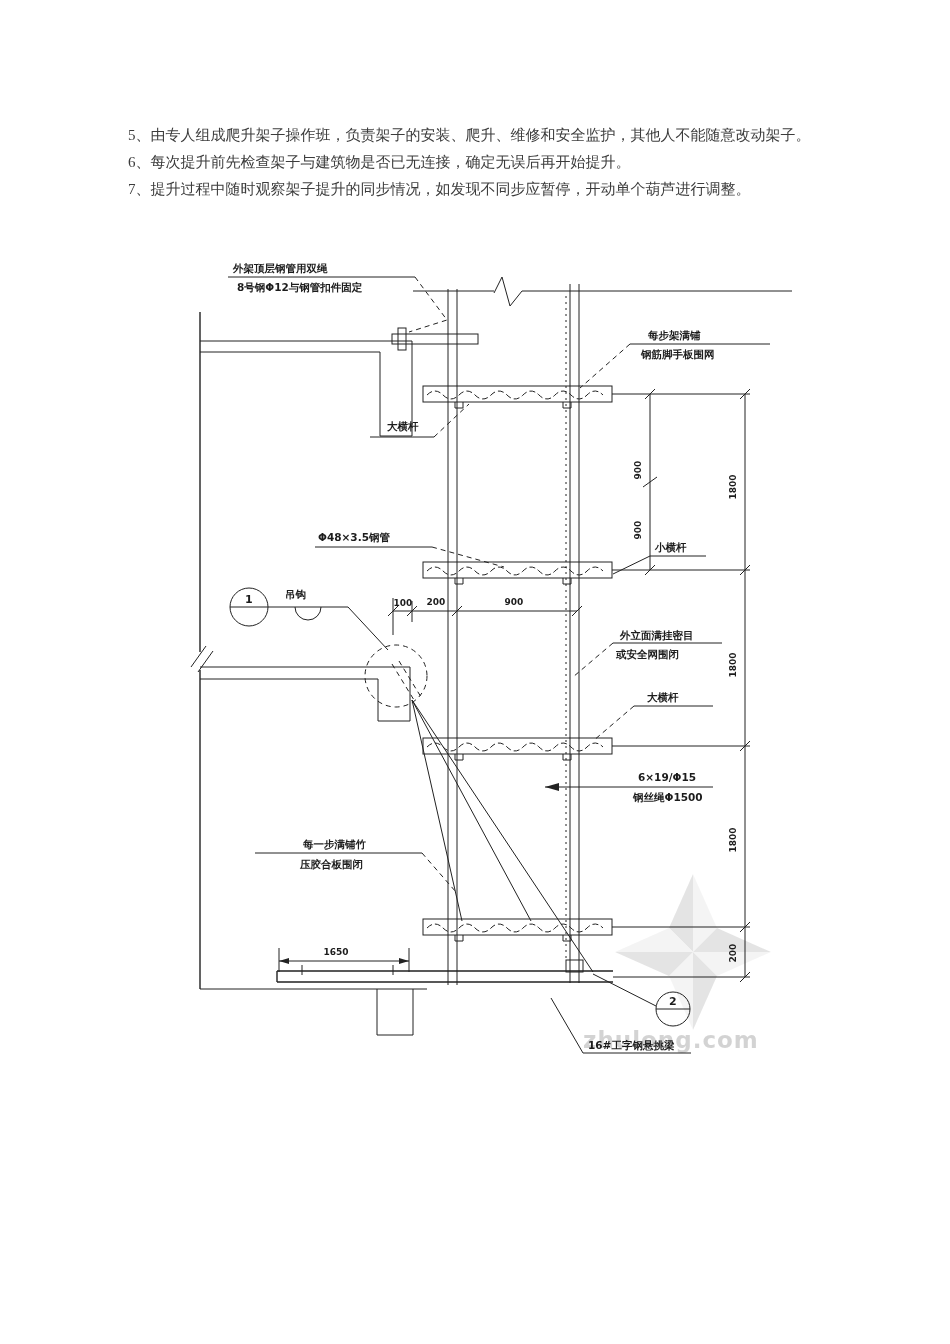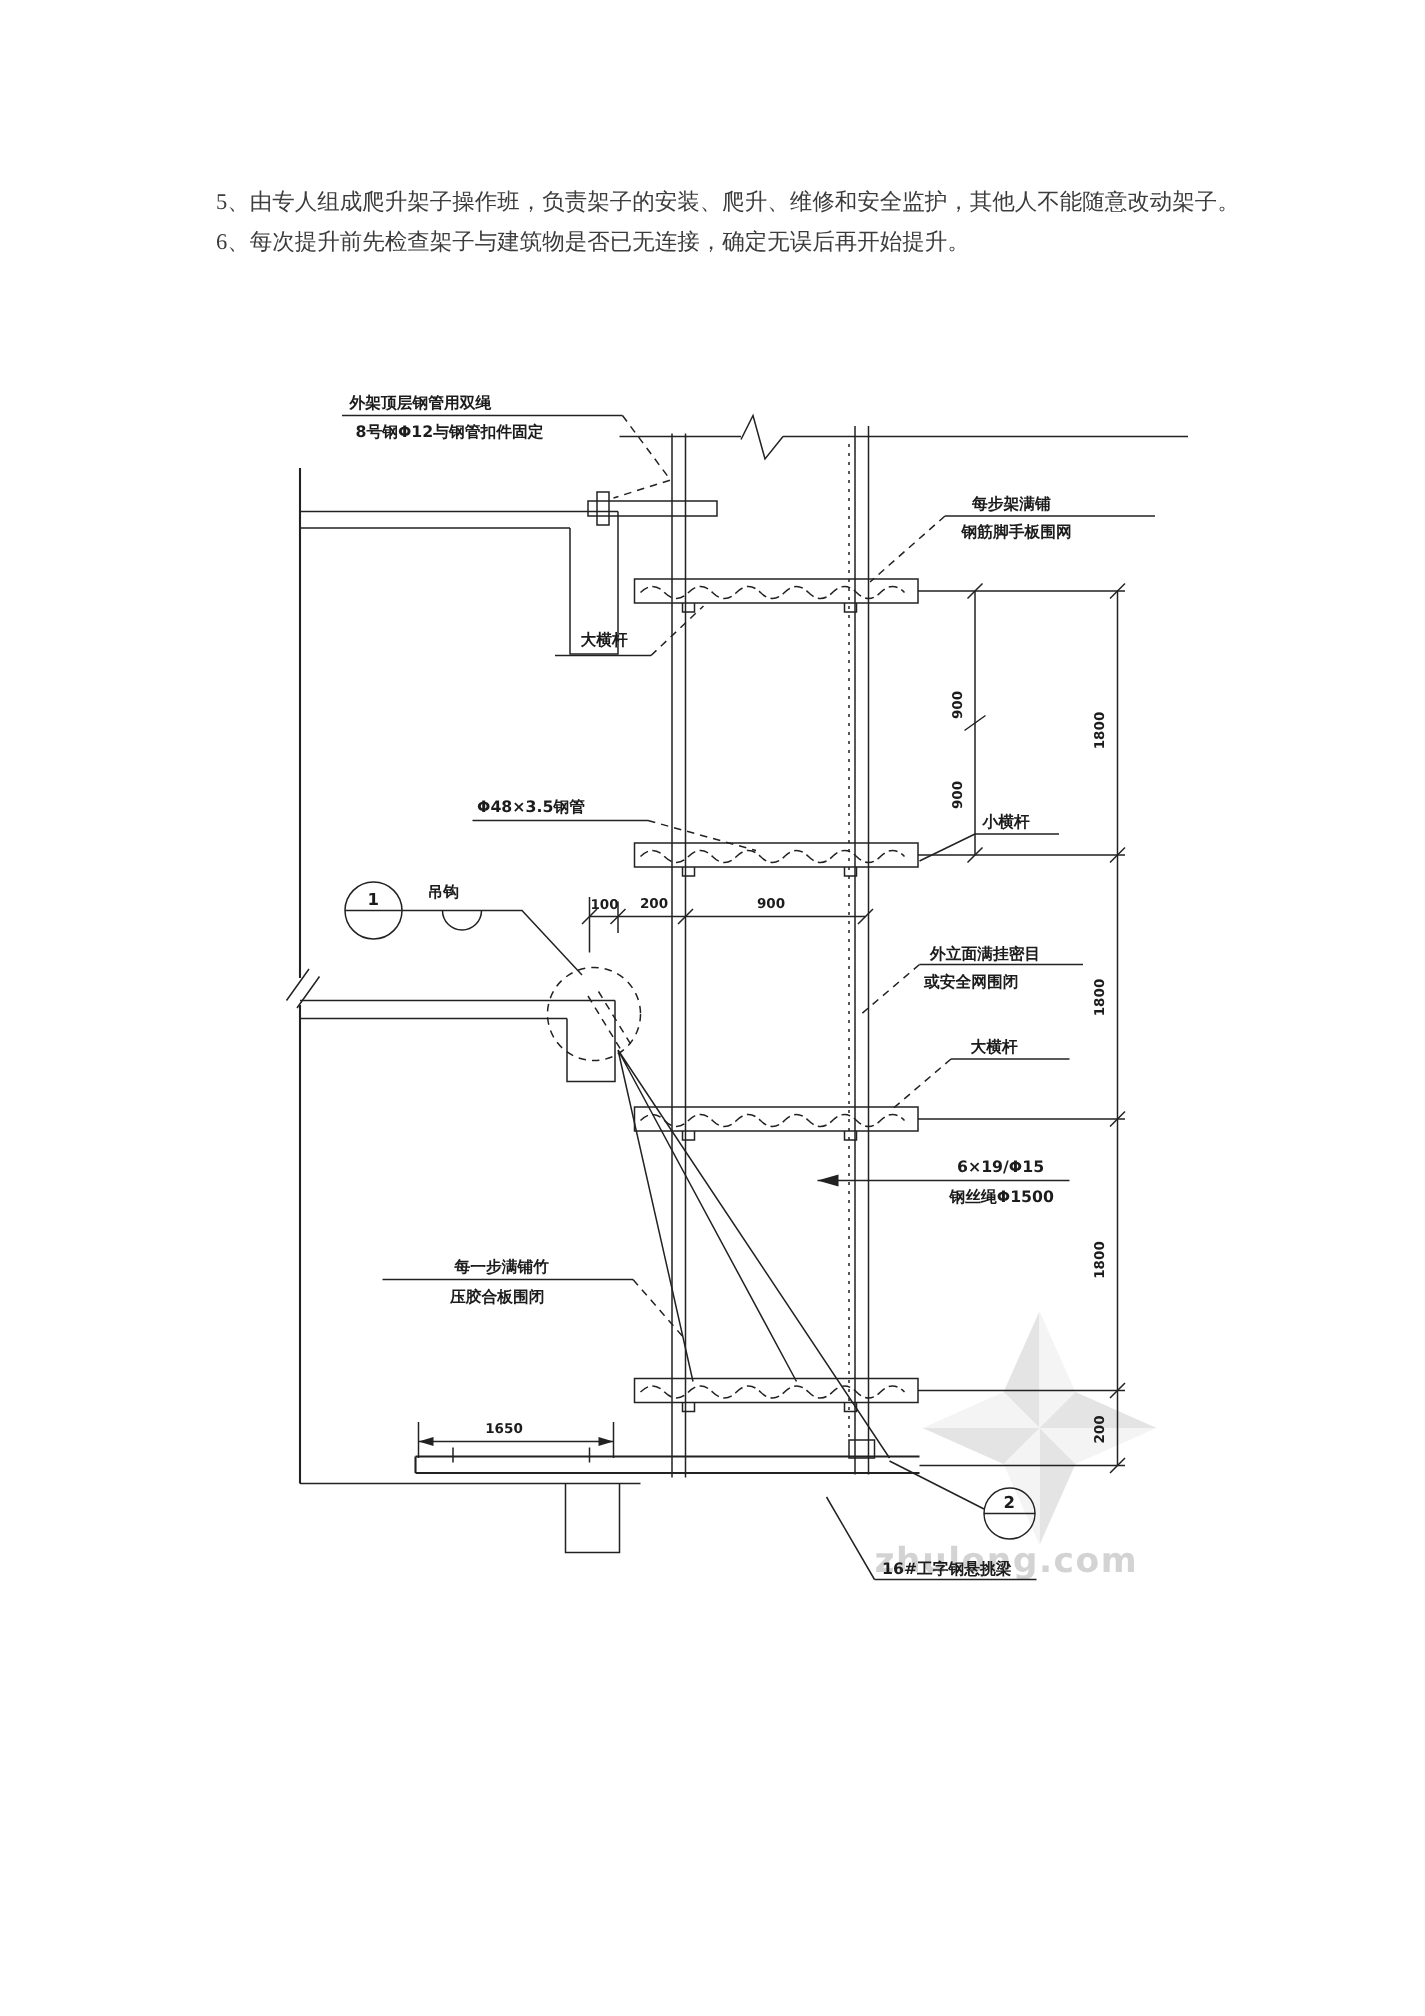--- a/index.html
+++ b/index.html
@@ -1,18 +1,18 @@
 <!DOCTYPE html>
 <html><head>
 <meta charset="utf-8">
 <style>
   html,body{margin:0;padding:0;background:#ffffff;}
   #page{position:relative;width:950px;height:1344px;background:#ffffff;overflow:hidden;
         font-family:"Liberation Serif",serif;}
-  #paragraphs{position:absolute;left:144px;top:122px;width:720px;color:#3c3c3c;
+  #paragraphs{position:absolute;left:128px;top:122px;width:720px;color:#3c3c3c;
               font-size:15px;line-height:27px;}
   #paragraphs .para{white-space:nowrap;}
   #drawing{position:absolute;left:0;top:0;}
   svg text{font-family:"DejaVu Sans",sans-serif;fill:#1c1c1c;}
   .cadnote{font-size:10.5px;font-weight:600;}
   .dimtxt{font-size:9px;font-weight:600;}
   .bubbletxt{font-size:11px;font-weight:600;}
   .wm-text{font-size:23px;fill:#c9c9c9;opacity:.8;letter-spacing:1px;font-weight:600;
            font-family:"DejaVu Sans",sans-serif;}
   .ln{stroke:#222;stroke-width:1;fill:none;}
@@ -22,20 +22,21 @@
   .wave{stroke-dasharray:6,3;}
 </style>
 </head>
 <body>
 
 <div id="page">
 
   <div id="paragraphs">
     <div class="para">5、由专人组成爬升架子操作班，负责架子的安装、爬升、维修和安全监护，其他人不能随意改动架子。</div>
     <div class="para">6、每次提升前先检查架子与建筑物是否已无连接，确定无误后再开始提升。</div>
+    <div class="para">7、提升过程中随时观察架子提升的同步情况，如发现不同步应暂停，开动单个葫芦进行调整。</div>
   </div>
 
   <svg id="drawing" width="950" height="1344" viewBox="0 0 950 1344">
 
     <g opacity="0.55" transform="translate(693,952)">
       <path d="M0,0 L-24,-24 L0,-78 Z" fill="#cfcfcf"></path>
         <path d="M0,0 L24,-24 L0,-78 Z" fill="#ececec"></path>
       <path d="M0,0 L24,-24 L78,0 Z" fill="#cfcfcf"></path>
         <path d="M0,0 L24,24 L78,0 Z" fill="#ececec"></path>
       <path d="M0,0 L24,24 L0,78 Z" fill="#cfcfcf"></path>

